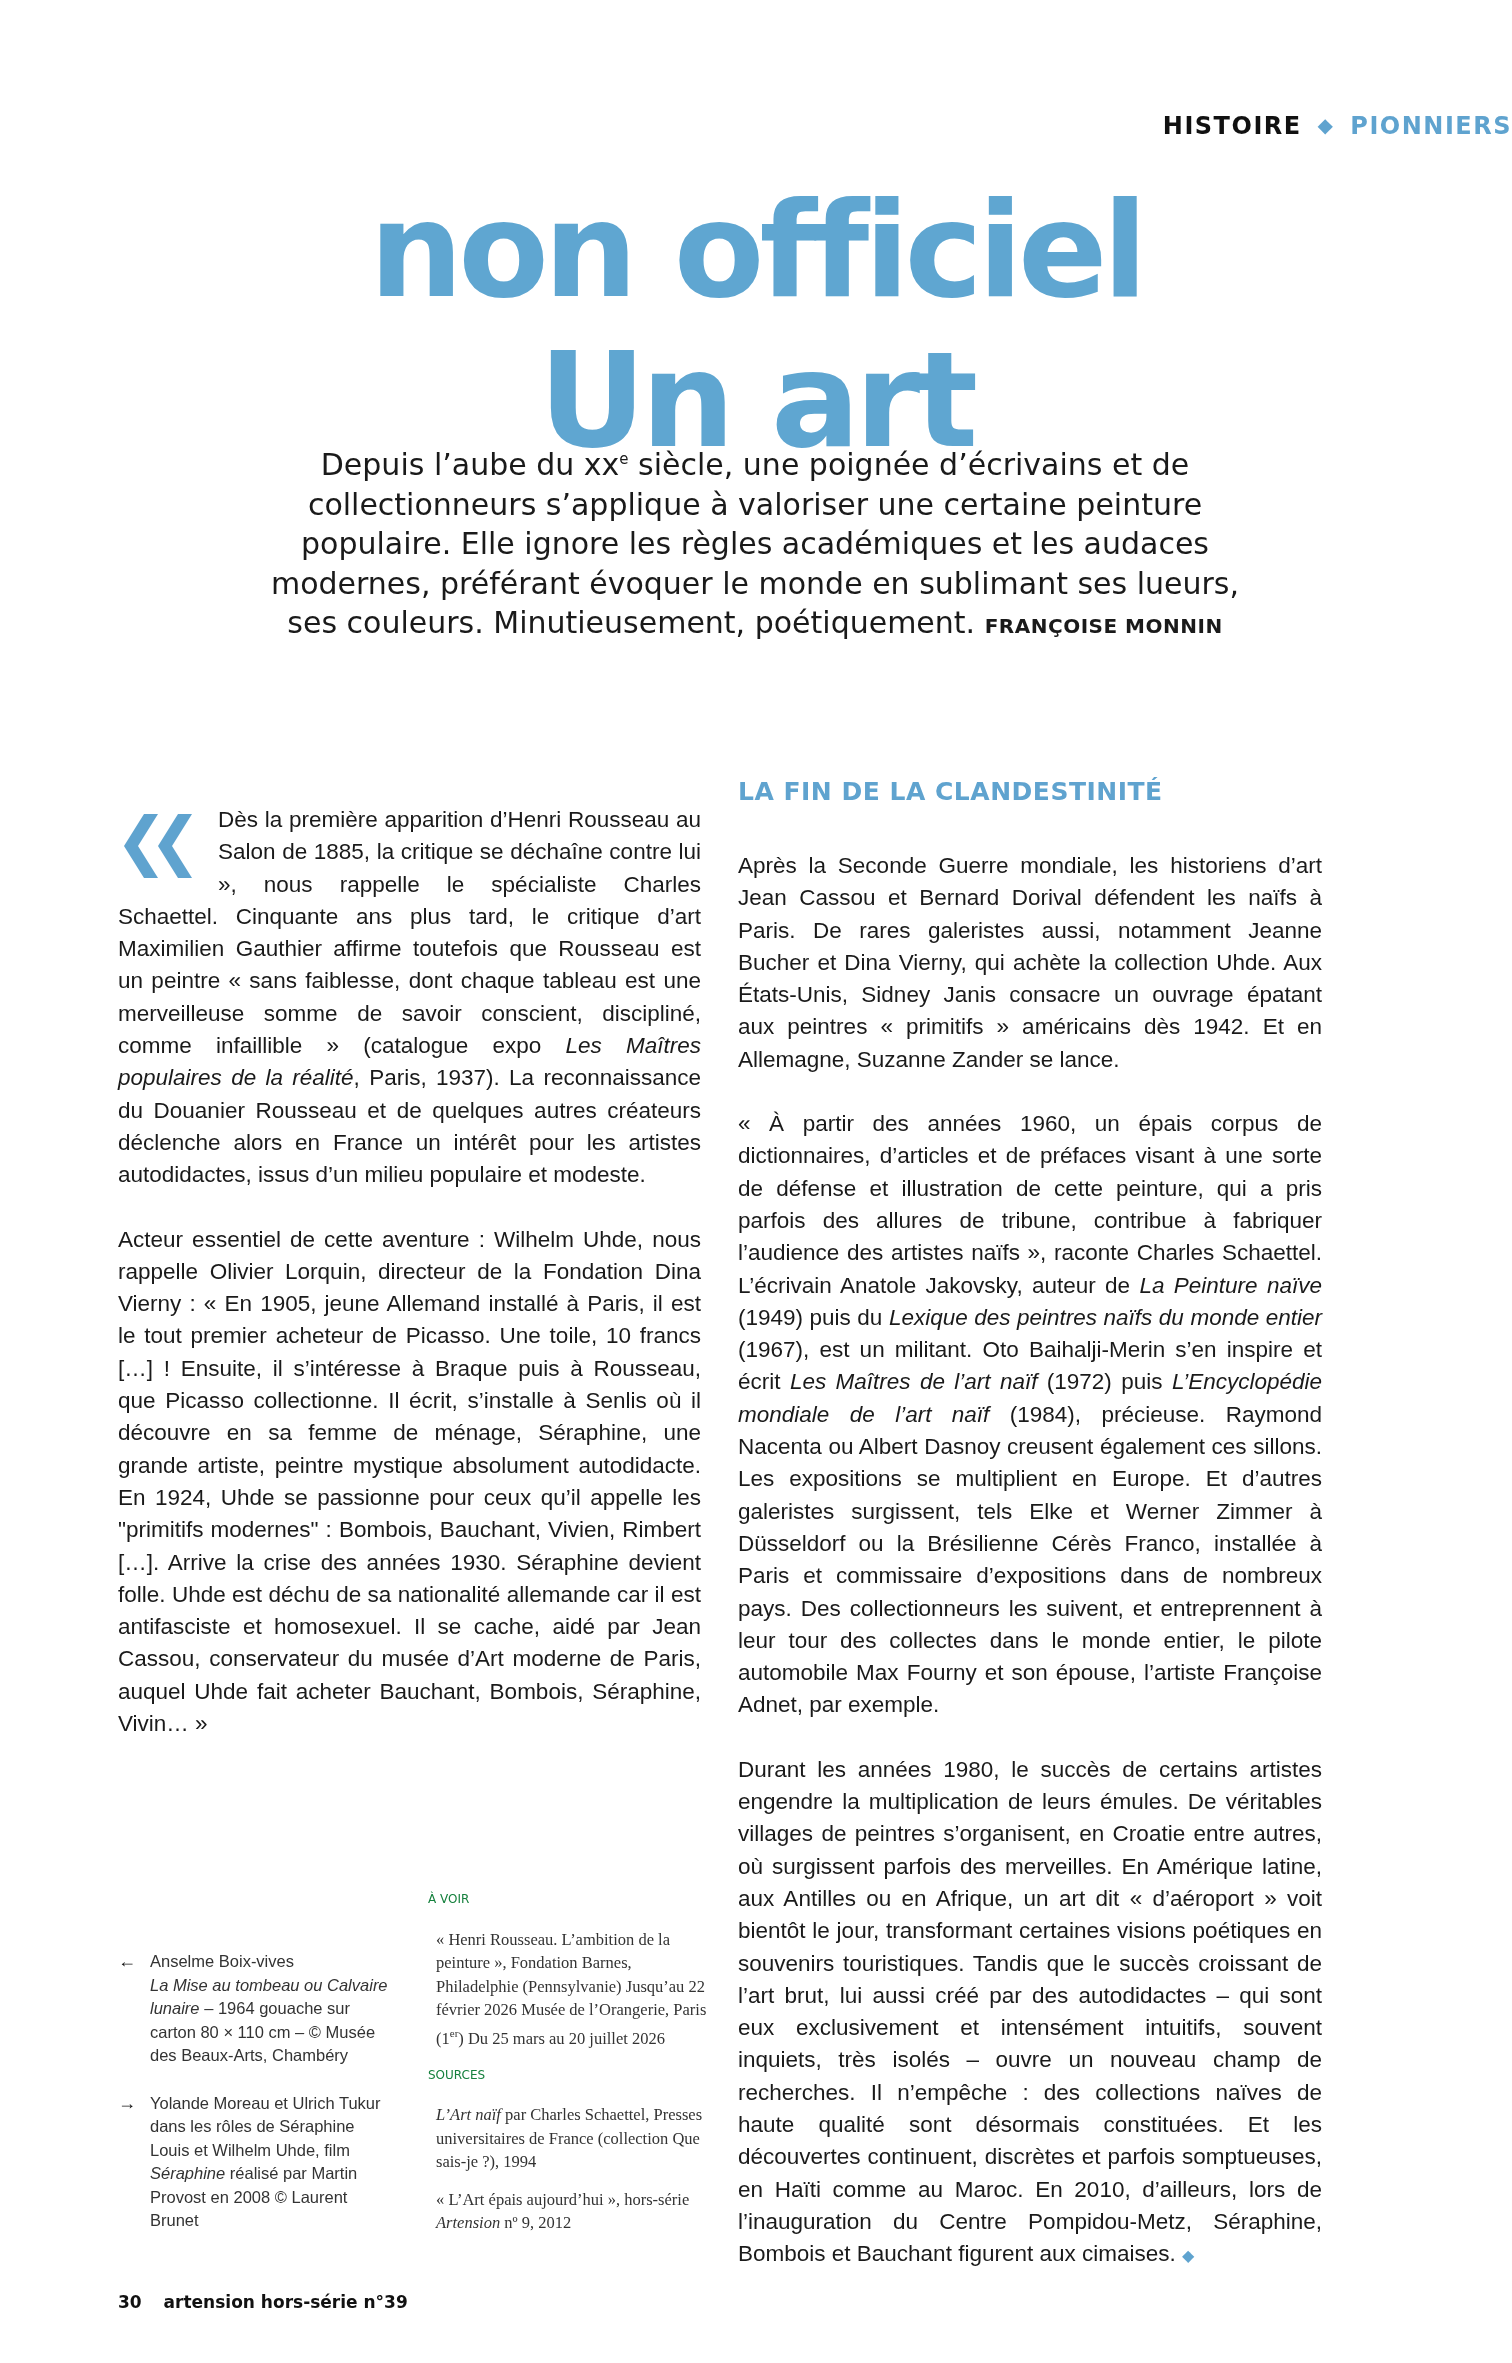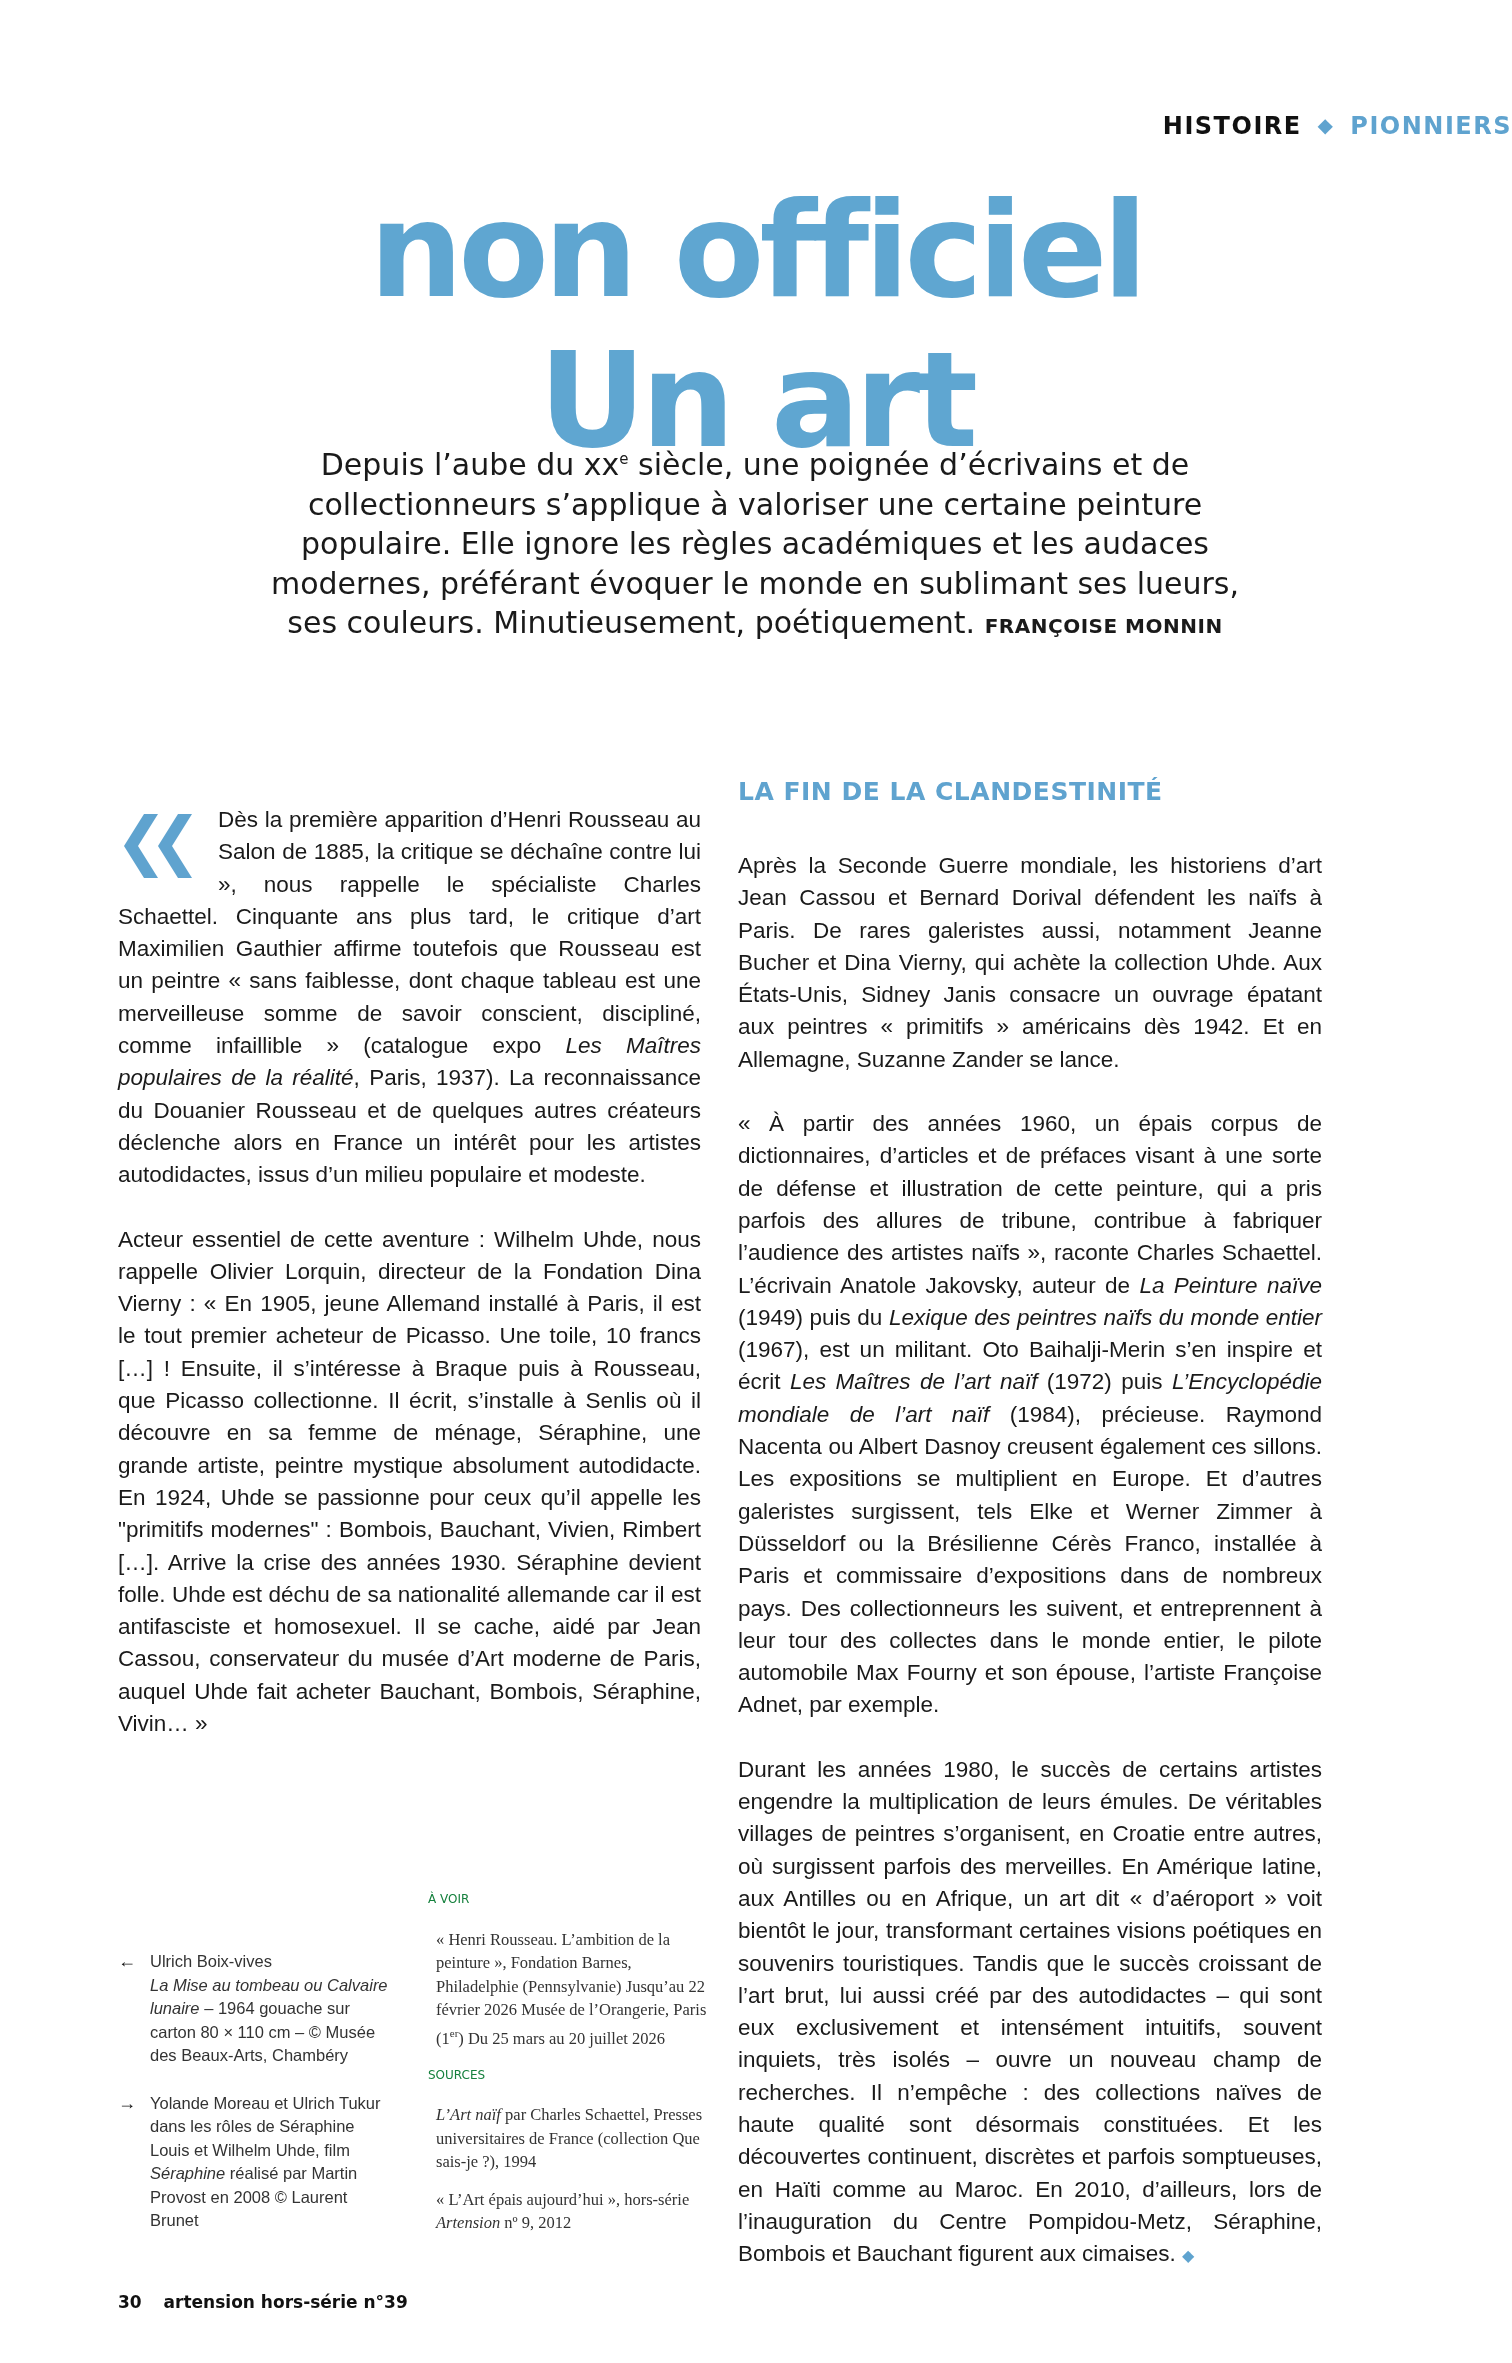--- a/index.html
+++ b/index.html
@@ -97,21 +97,21 @@
   </p>
   <p>
     <span>Durant les années 1980, le succès de certains artistes engendre la multiplication de leurs émules. De véritables villages de peintres s’organisent, en Croatie entre autres, où surgissent parfois des merveilles. En Amérique latine, aux Antilles ou en Afrique, un art dit « d’aéroport » voit bientôt le jour, transformant certaines visions poétiques en souvenirs touristiques. Tandis que le succès croissant de l’art brut, lui aussi créé par des autodidactes – qui sont eux exclusivement et intensément intuitifs, souvent inquiets, très isolés – ouvre un nouveau champ de recherches. Il n’empêche : des collections naïves de haute qualité sont désormais constituées. Et les découvertes continuent, discrètes et parfois somptueuses, en Haïti comme au Maroc. En 2010, d’ailleurs, lors de l’inauguration du Centre Pompidou-Metz, Séraphine, Bombois et Bauchant figurent aux cimaises. </span><span class="endmark">◆</span>
   </p>
 </div>
 
 <div class="captions">
   <div class="cap">
     <span class="arrow">←</span>
     <span>
-      <span>Ulrich Boix-vives</span><br>
+      <span>Anselme Boix-vives</span><br>
       <i>La Mise au tombeau ou Calvaire lunaire</i><span> – 1964 gouache sur carton 80 × 110 cm – © Musée des Beaux-Arts, Chambéry</span>
     </span>
   </div>
   <div class="cap">
     <span class="arrow">→</span>
     <span>
       <span>Yolande Moreau et Ulrich Tukur dans les rôles de Séraphine Louis et Wilhelm Uhde, film </span><i>Séraphine</i><span> réalisé par Martin Provost en 2008 © Laurent Brunet</span>
     </span>
   </div>
 </div>

